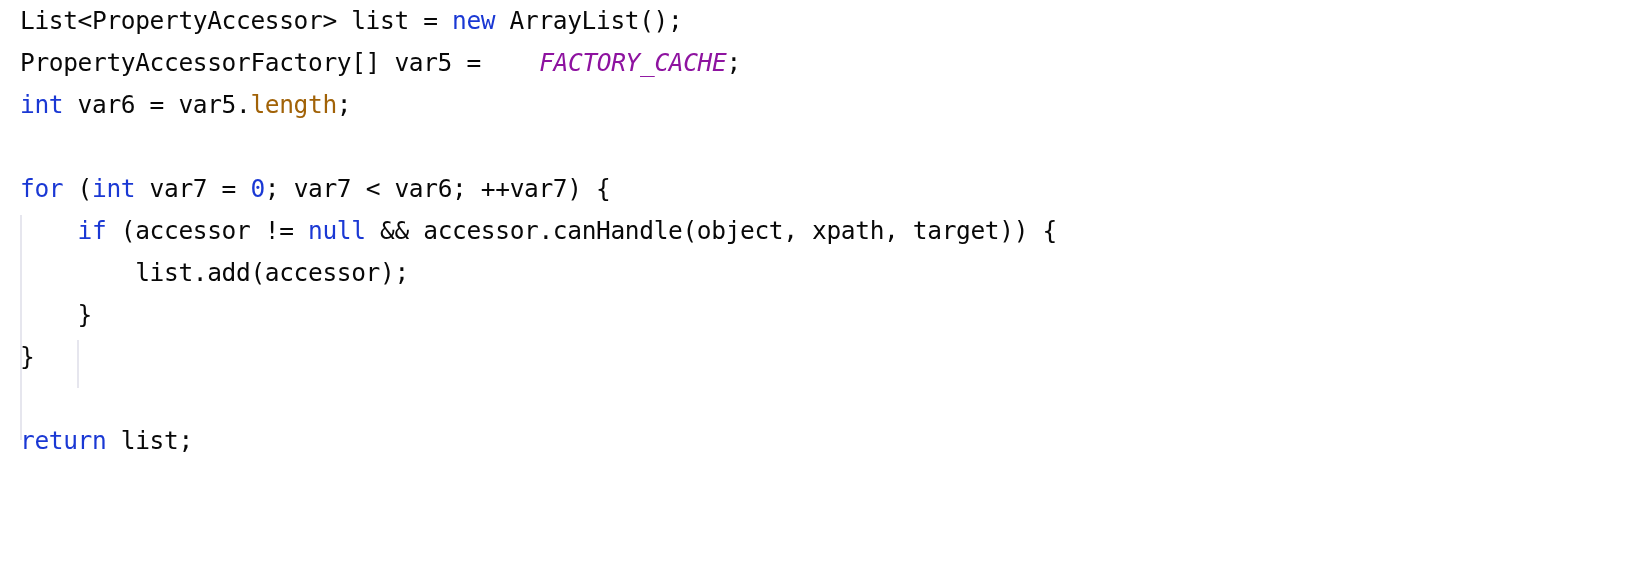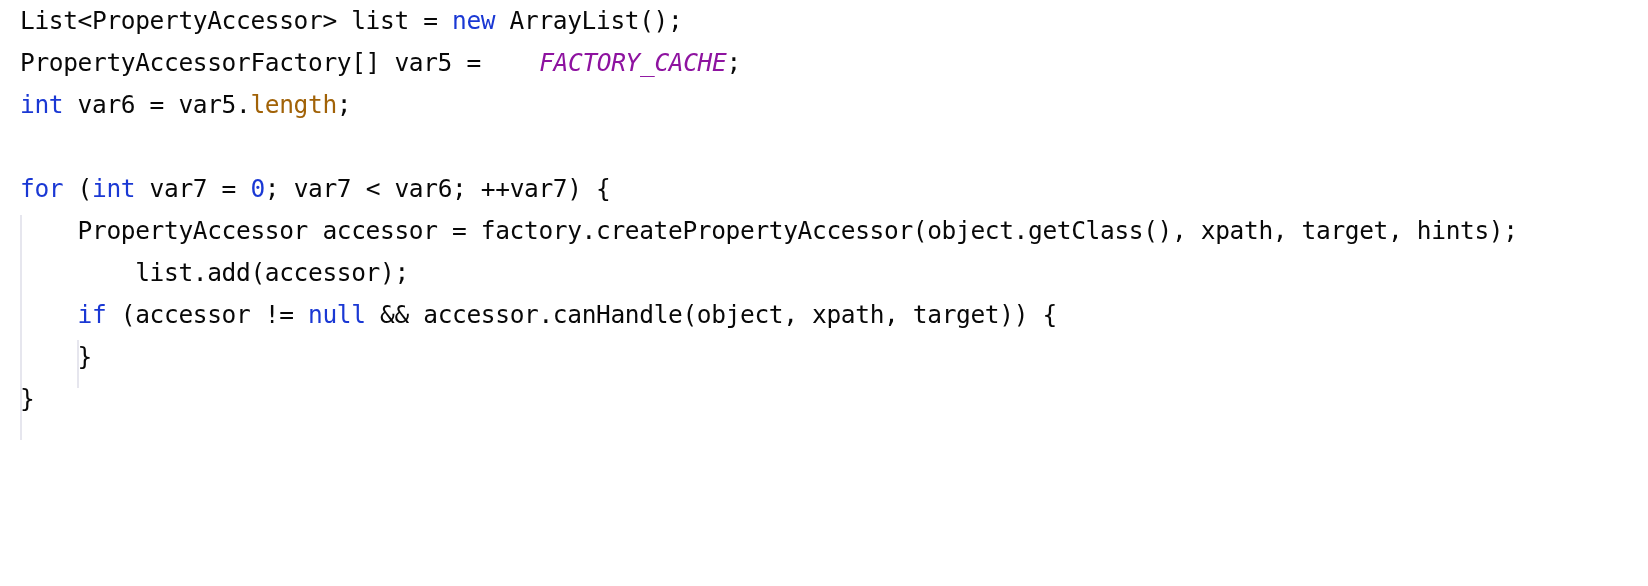--- a/index.html
+++ b/index.html
@@ -59,20 +59,20 @@
   <div id="guides">
       <div class="indent-guide" style="left: 20px; top: 215px; height: 225px; background: rgb(230, 230, 238);"></div>
       <div class="indent-guide" style="left: 77px; top: 340px; height: 48px; background: rgb(230, 230, 238);"></div>
     </div>
   <div id="lines">
       <div class="code-line"><span class="tok tok-plain">List&lt;PropertyAccessor&gt; list = </span><span class="tok tok-keyword">new</span><span class="tok tok-plain"> ArrayList();</span></div>
       <div class="code-line"><span class="tok tok-plain">PropertyAccessorFactory[] var5 = </span><span class="tok tok-constant">FACTORY_CACHE</span><span class="tok tok-plain">;</span></div>
       <div class="code-line"><span class="tok tok-keyword">int</span><span class="tok tok-plain"> var6 = var5.</span><span class="tok tok-field">length</span><span class="tok tok-plain">;</span></div>
       <div class="code-line"><span>&nbsp;</span></div>
       <div class="code-line"><span class="tok tok-keyword">for</span><span class="tok tok-plain"> (</span><span class="tok tok-keyword">int</span><span class="tok tok-plain"> var7 = </span><span class="tok tok-number">0</span><span class="tok tok-plain">; var7 &lt; var6; ++var7) {</span></div>
-      <div class="code-line"><span class="tok tok-plain">    PropertyAccessor accessor = factory.createPropertyAccessor(object.getClass(), xpath, target, hints);</span></div>
+      <div class="code-line"><span class="tok tok-plain">    </span><span class="tok tok-keyword">if</span><span class="tok tok-plain"> (accessor != </span><span class="tok tok-keyword">null</span><span class="tok tok-plain"> &amp;&amp; accessor.canHandle(object, xpath, target)) {</span></div>
       <div class="code-line"><span class="tok tok-plain">        list.add(accessor);</span></div>
-      <div class="code-line"><span class="tok tok-plain">    </span><span class="tok tok-keyword">if</span><span class="tok tok-plain"> (accessor != </span><span class="tok tok-keyword">null</span><span class="tok tok-plain"> &amp;&amp; accessor.canHandle(object, xpath, target)) {</span></div>
       <div class="code-line"><span class="tok tok-plain">    }</span></div>
       <div class="code-line"><span class="tok tok-plain">}</span></div>
       <div class="code-line"><span>&nbsp;</span></div>
+      <div class="code-line"><span class="tok tok-keyword">return</span><span class="tok tok-plain"> list;</span></div>
     </div>
 </div>
 
 </body></html>

